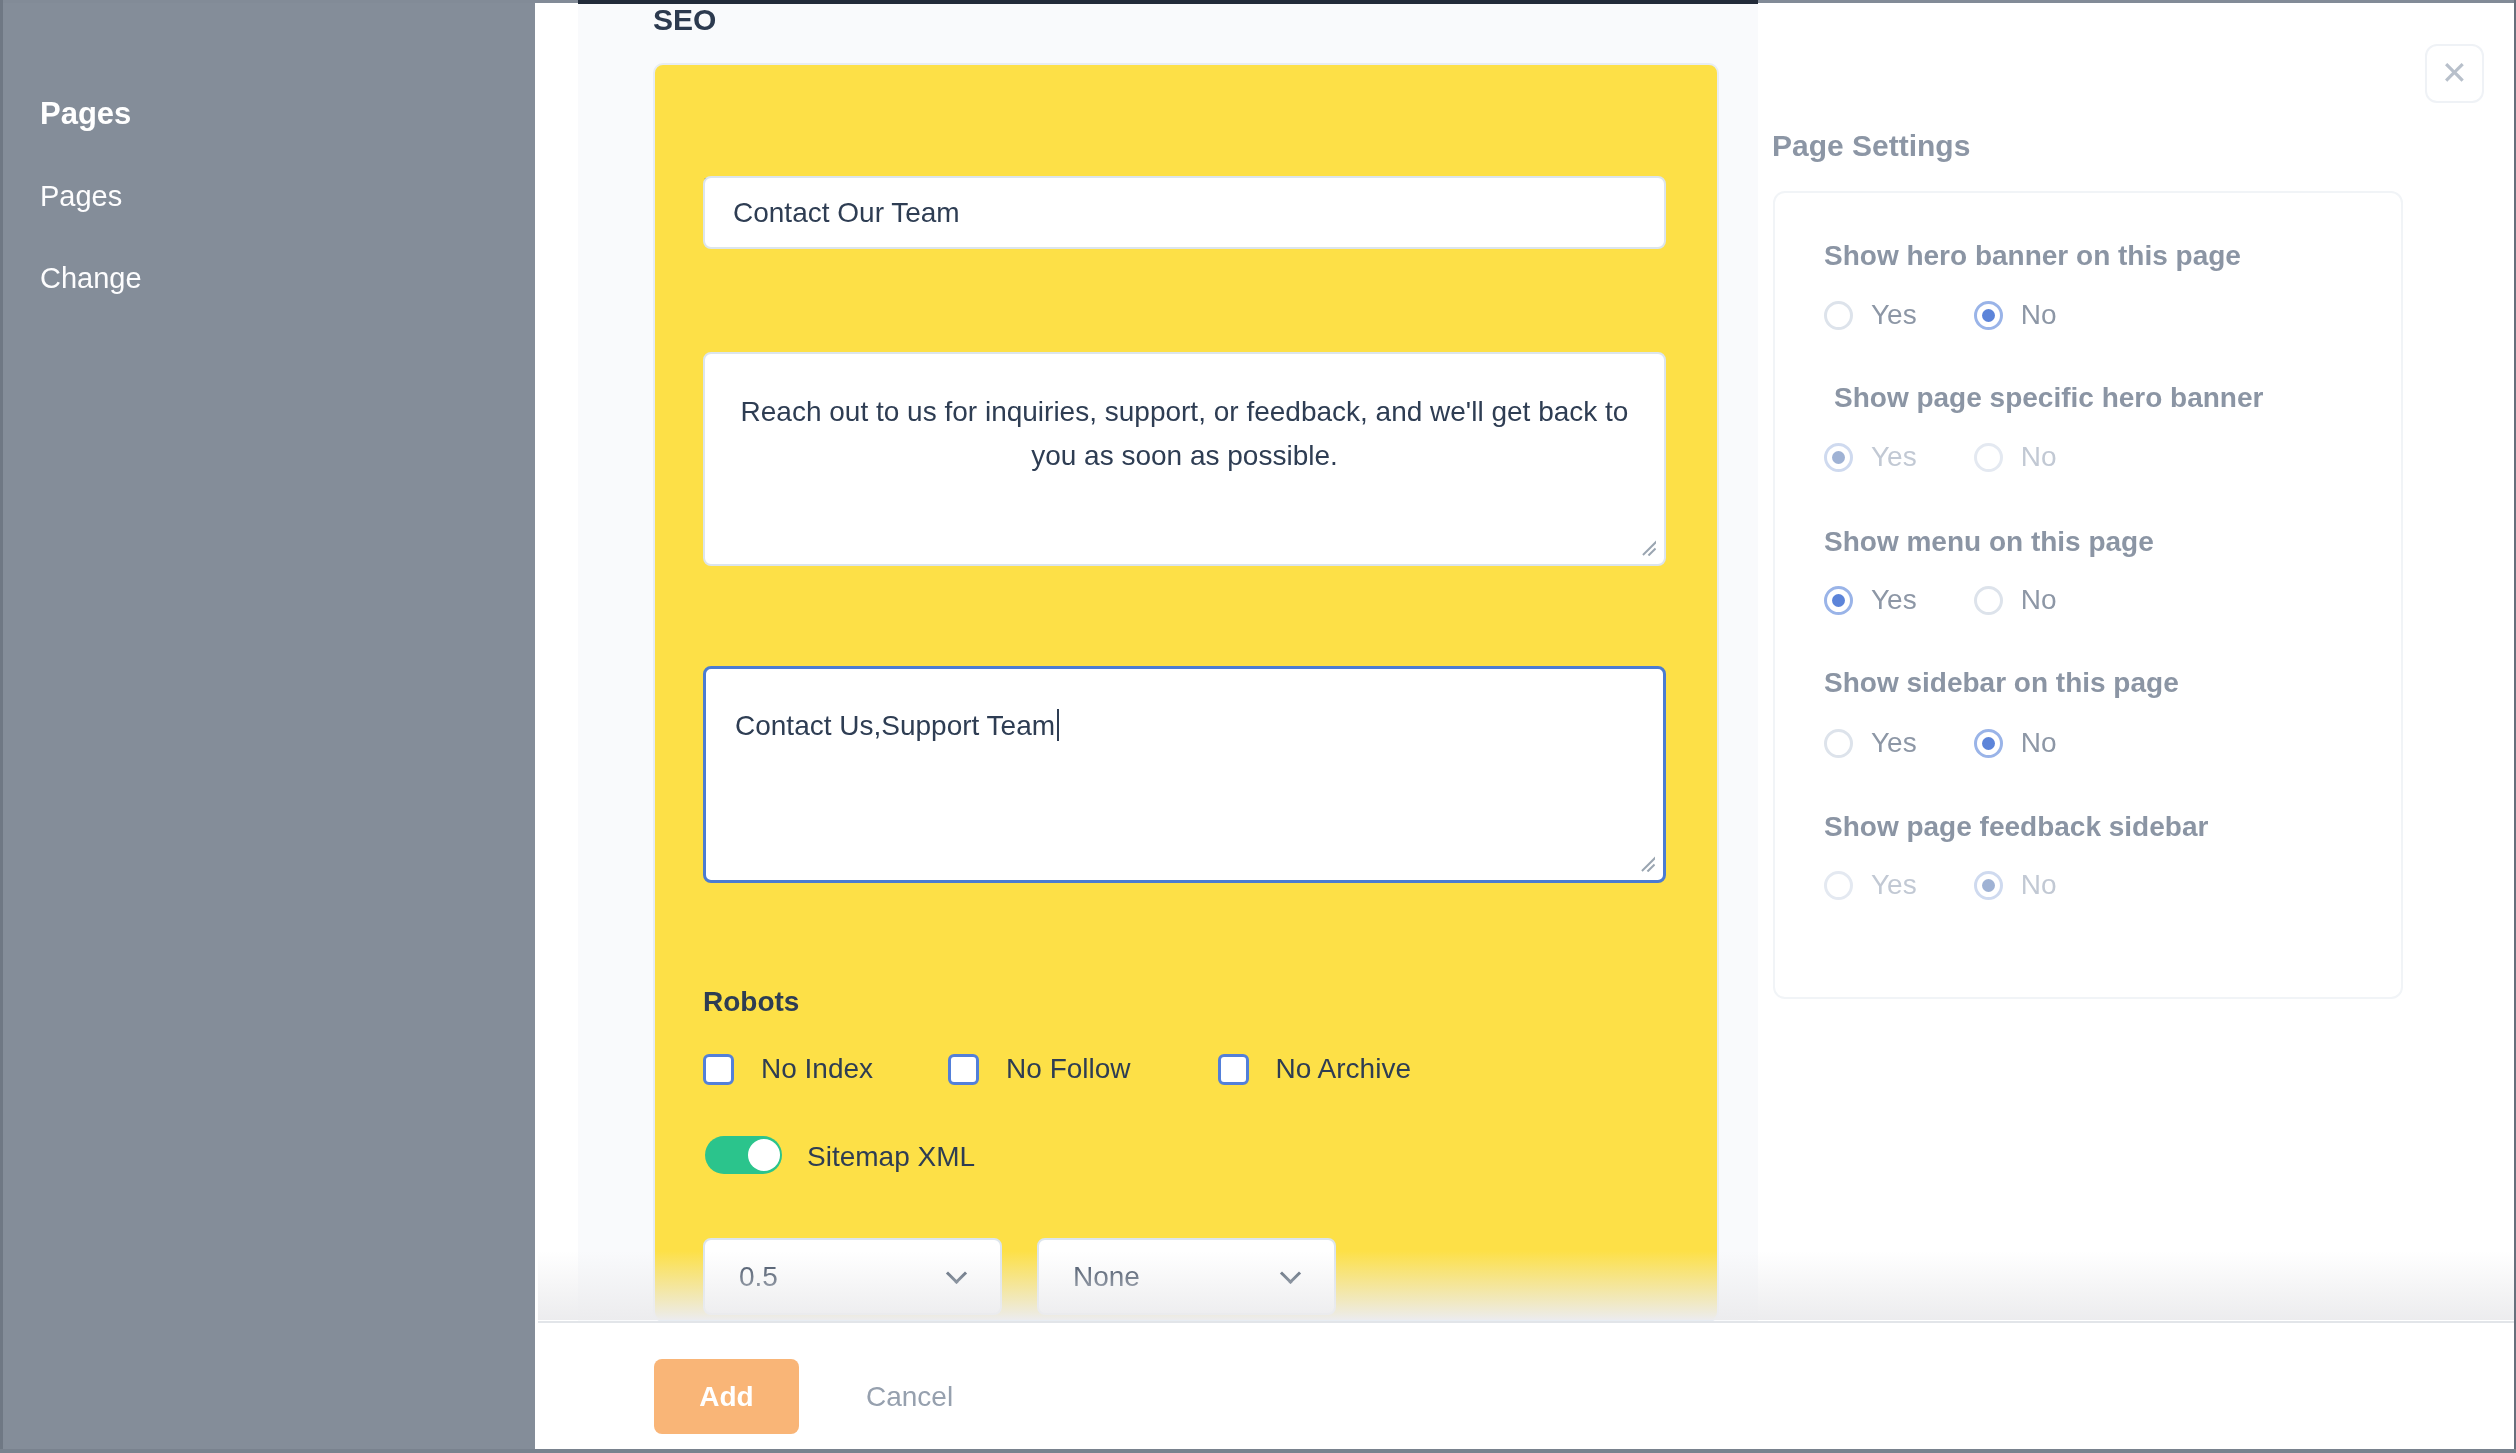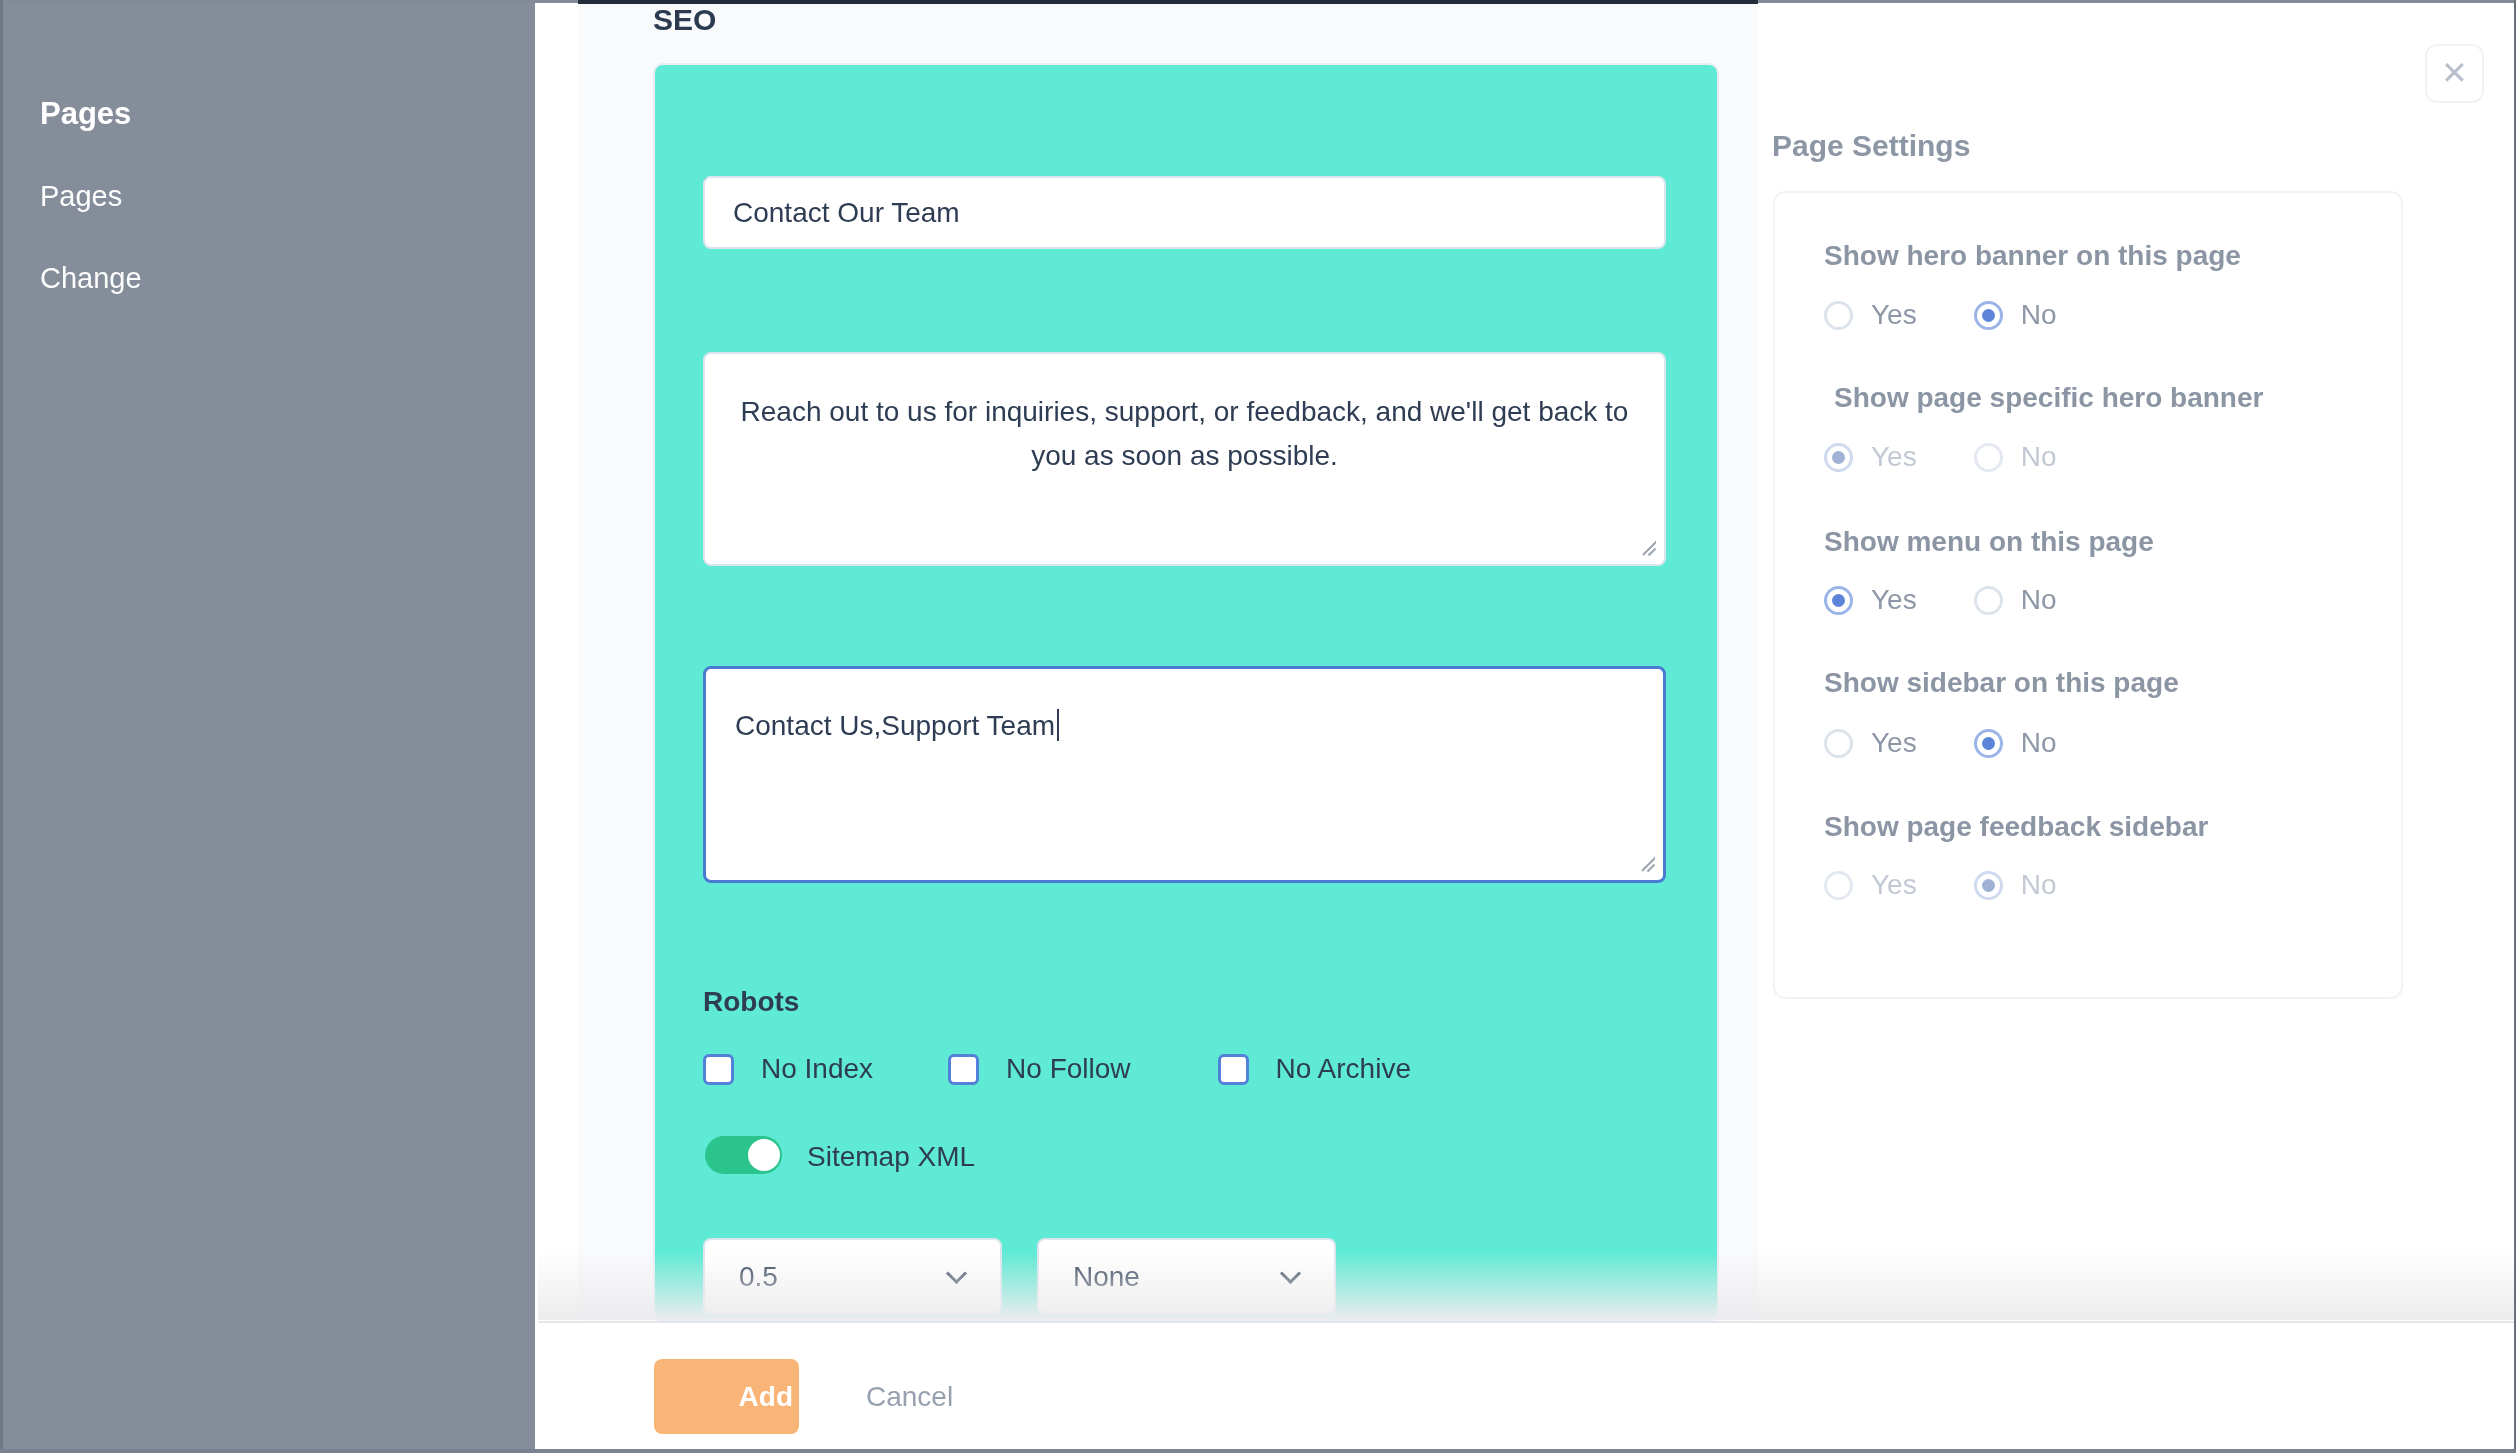--- a/index.html
+++ b/index.html
@@ -17,21 +17,21 @@
   
   .sidebar{position:absolute;left:0;top:0;width:535px;height:1453px;background:#848d99;z-index:5;}
   .sb-title{position:absolute;left:40px;top:96px;font-size:31px;font-weight:700;color:#ffffff;}
   .sb-item{position:absolute;left:40px;font-size:29px;color:#fdfdfe;cursor:pointer;}
   .sb-item-1{top:180px;}
   .sb-item-2{top:262px;}
 
   
   .modal{position:absolute;left:578px;top:3px;width:1180px;height:1320px;background:#f9fafc;z-index:10;}
   .seo-heading{position:absolute;left:75px;top:0px;font-size:30px;font-weight:700;color:#2c3a4f;}
-  .card{position:absolute;left:75px;top:60px;width:1066px;height:1259px;background:#5eead4;
+  .card{position:absolute;left:75px;top:60px;width:1066px;height:1259px;background:#fde047;
         border:2px solid #e8edf3;border-radius:10px;}
 
   .f-label{position:absolute;left:48px;font-size:28px;font-weight:700;color:#2e3d53;}
   .lbl-title{top:107px;}
   .lbl-desc{top:286px;}
   .lbl-kw{top:603px;}
   .lbl-robots{top:921px;}
   .lbl-priority{top:1171px;}
   .lbl-cf{left:382px;top:1171px;}
 
@@ -63,21 +63,21 @@
   .sel-priority{left:48px;}
   .sel-cf{left:382px;}
   .chev{position:absolute;right:36px;top:26px;width:15px;height:15px;border-right:3px solid #3d4d61;border-bottom:3px solid #3d4d61;transform:rotate(45deg);}
 
   
   .fade{position:absolute;left:538px;right:3px;top:1251px;height:69px;z-index:20;
         background:linear-gradient(to bottom, rgba(236,237,239,0), #ececee);}
   .divider{position:absolute;left:538px;right:3px;top:1321px;height:2px;background:#e2e5e9;z-index:21;}
   .footer{position:absolute;left:535px;right:3px;top:1323px;height:127px;background:#ffffff;z-index:22;}
   .btn-add{position:absolute;left:119px;top:36px;width:145px;height:75px;background:#f9b577;border:none;border-radius:8px;
-           color:#ffffff;font-size:28px;font-weight:600;cursor:pointer;text-align:right;}
+           color:#ffffff;font-size:28px;font-weight:600;cursor:pointer;}
   .btn-cancel{position:absolute;left:331px;top:36px;height:75px;background:none;border:none;color:#96a0ae;
               font-size:28px;cursor:pointer;padding:0;}
 
   
   .panel{position:absolute;left:1758px;top:3px;width:755px;height:1320px;background:#ffffff;z-index:10;}
   .pg-heading{position:absolute;left:14px;top:126px;font-size:30px;font-weight:600;color:#8c96a5;}
   .btn-close{position:absolute;left:667px;top:41px;width:59px;height:59px;background:#fff;border:2px solid #eff2f6;
              border-radius:12px;color:#b8c0cb;font-size:32px;line-height:53px;text-align:center;cursor:pointer;padding:0;}
   .pg-card{position:absolute;left:15px;top:188px;width:630px;height:808px;background:#ffffff;
            border:2px solid #f1f4f7;border-radius:12px;}

